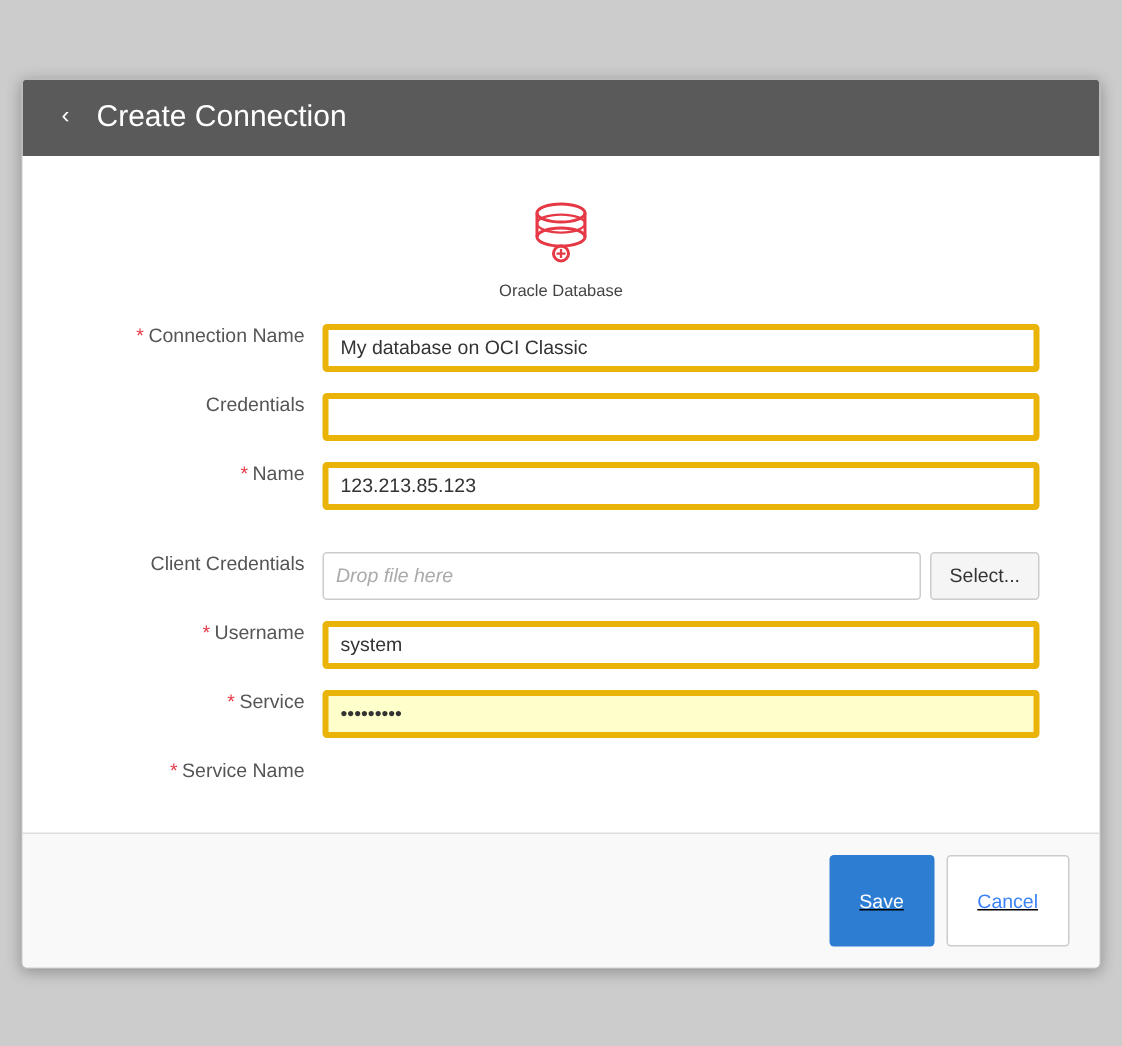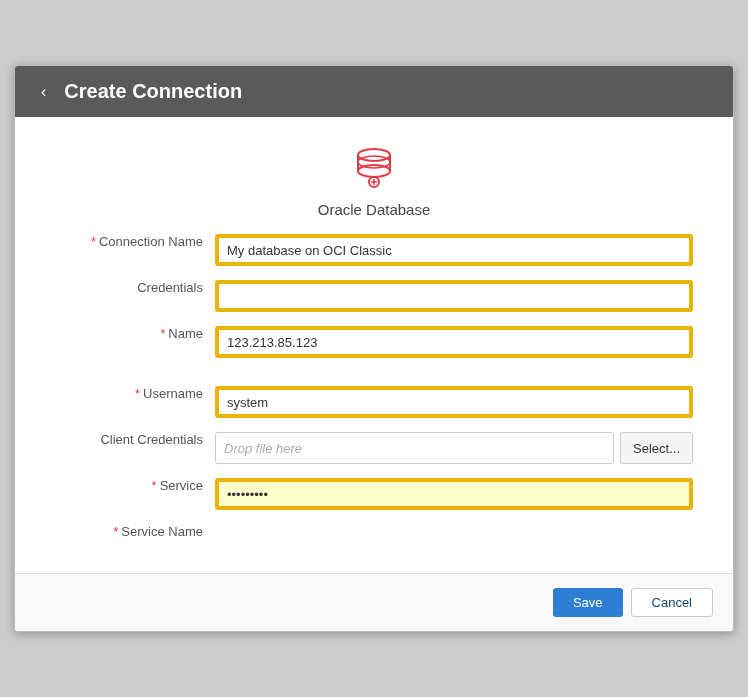--- a/index.html
+++ b/index.html
@@ -33,21 +33,21 @@
       background: none;
       border: none;
       color: #fff;
       font-size: 16px;
       cursor: pointer;
       padding: 2px 6px;
       border-radius: 3px;
     }
     .dialog-title {
       font-size: 20px;
-      font-weight: bold;
+      font-weight: normal;
       color: #fff;
     }
     .dialog-body {
       padding: 20px 40px 20px 40px;
       background: #fff;
     }
     .db-icon-area {
       display: flex;
       flex-direction: column;
       align-items: center;
@@ -58,21 +58,21 @@
       height: 60px;
       display: flex;
       align-items: center;
       justify-content: center;
     }
     .db-icon svg {
       width: 50px;
       height: 50px;
     }
     .db-label {
-      font-size: 15px;
+      font-size: 11px;
       color: #444;
       margin-top: 4px;
     }
     .form-row {
       display: flex;
       margin-bottom: 14px;
     }
     .form-label {
       width: 160px;
       text-align: right;
@@ -126,36 +126,37 @@
     .password-field {
       background: #ffffcc;
     }
     .dialog-footer {
       padding: 14px 20px;
       background: #f9f9f9;
       border-top: 1px solid #ddd;
       display: flex;
       justify-content: flex-end;
       gap: 8px;
+      text-decoration: underline;
     }
     .btn-save {
       background: #2d7dd2;
       color: #fff;
       border: none;
       border-radius: 3px;
       padding: 6px 20px;
       font-size: 13px;
       cursor: pointer;
     }
     .btn-cancel {
       background: #fff;
-      color: #0c4a6e;
+      color: #3b82f6;
       border: 1px solid #ccc;
       border-radius: 3px;
-      padding: 6px 20px;
+      padding: 22px 20px;
       font-size: 13px;
       cursor: pointer;
     }
   </style>
 </head>
 <body>
 
 <div class="dialog">
 
   <div class="dialog-header">
@@ -200,41 +201,41 @@
     </div>
 
     <div class="form-row">
       <div class="form-label">
         <span class="required-star">*</span><span>Name</span>
       </div>
       <input class="form-control" type="text" value="123.213.85.123" style="">
     </div>
 
     <div class="form-row">
-    </div>
-
-    <div class="form-row">
-      <div class="form-label">
-        <span class="required-star">*</span><span>Username</span>
-      </div>
-      <input class="form-control" type="text" value="system" style="">
     </div>
 
     <div class="form-row">
       <div class="form-label">Client Credentials</div>
       <div class="credentials-group">
         <div class="drop-file-input">
           <span>Drop file here</span>
         </div>
         <button class="select-btn">Select...</button>
       </div>
     </div>
 
     <div class="form-row">
       <div class="form-label">
+        <span class="required-star">*</span><span>Username</span>
+      </div>
+      <input class="form-control" type="text" value="system" style="">
+    </div>
+
+    <div class="form-row">
+      <div class="form-label">
         <span class="required-star">*</span><span>Service</span>
       </div>
       <input class="form-control password-field" type="password" value="password1" style="">
     </div>
 
     <div class="form-row">
       <div class="form-label">
         <span class="required-star">*</span><span>Service Name</span>
       </div>
     </div>

